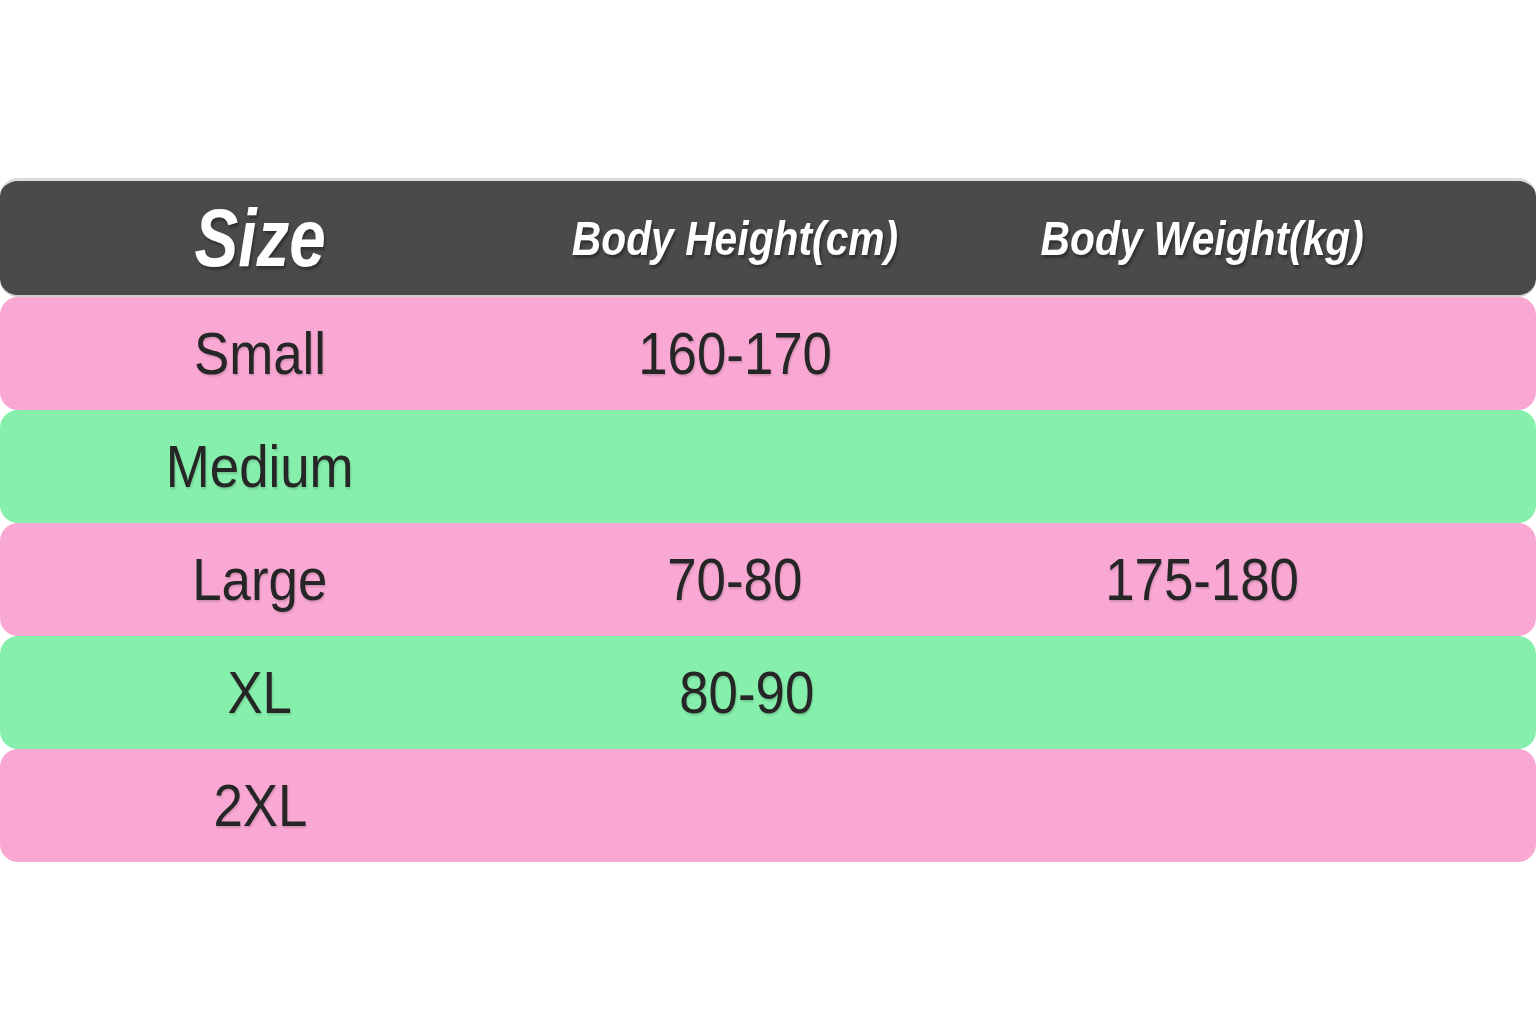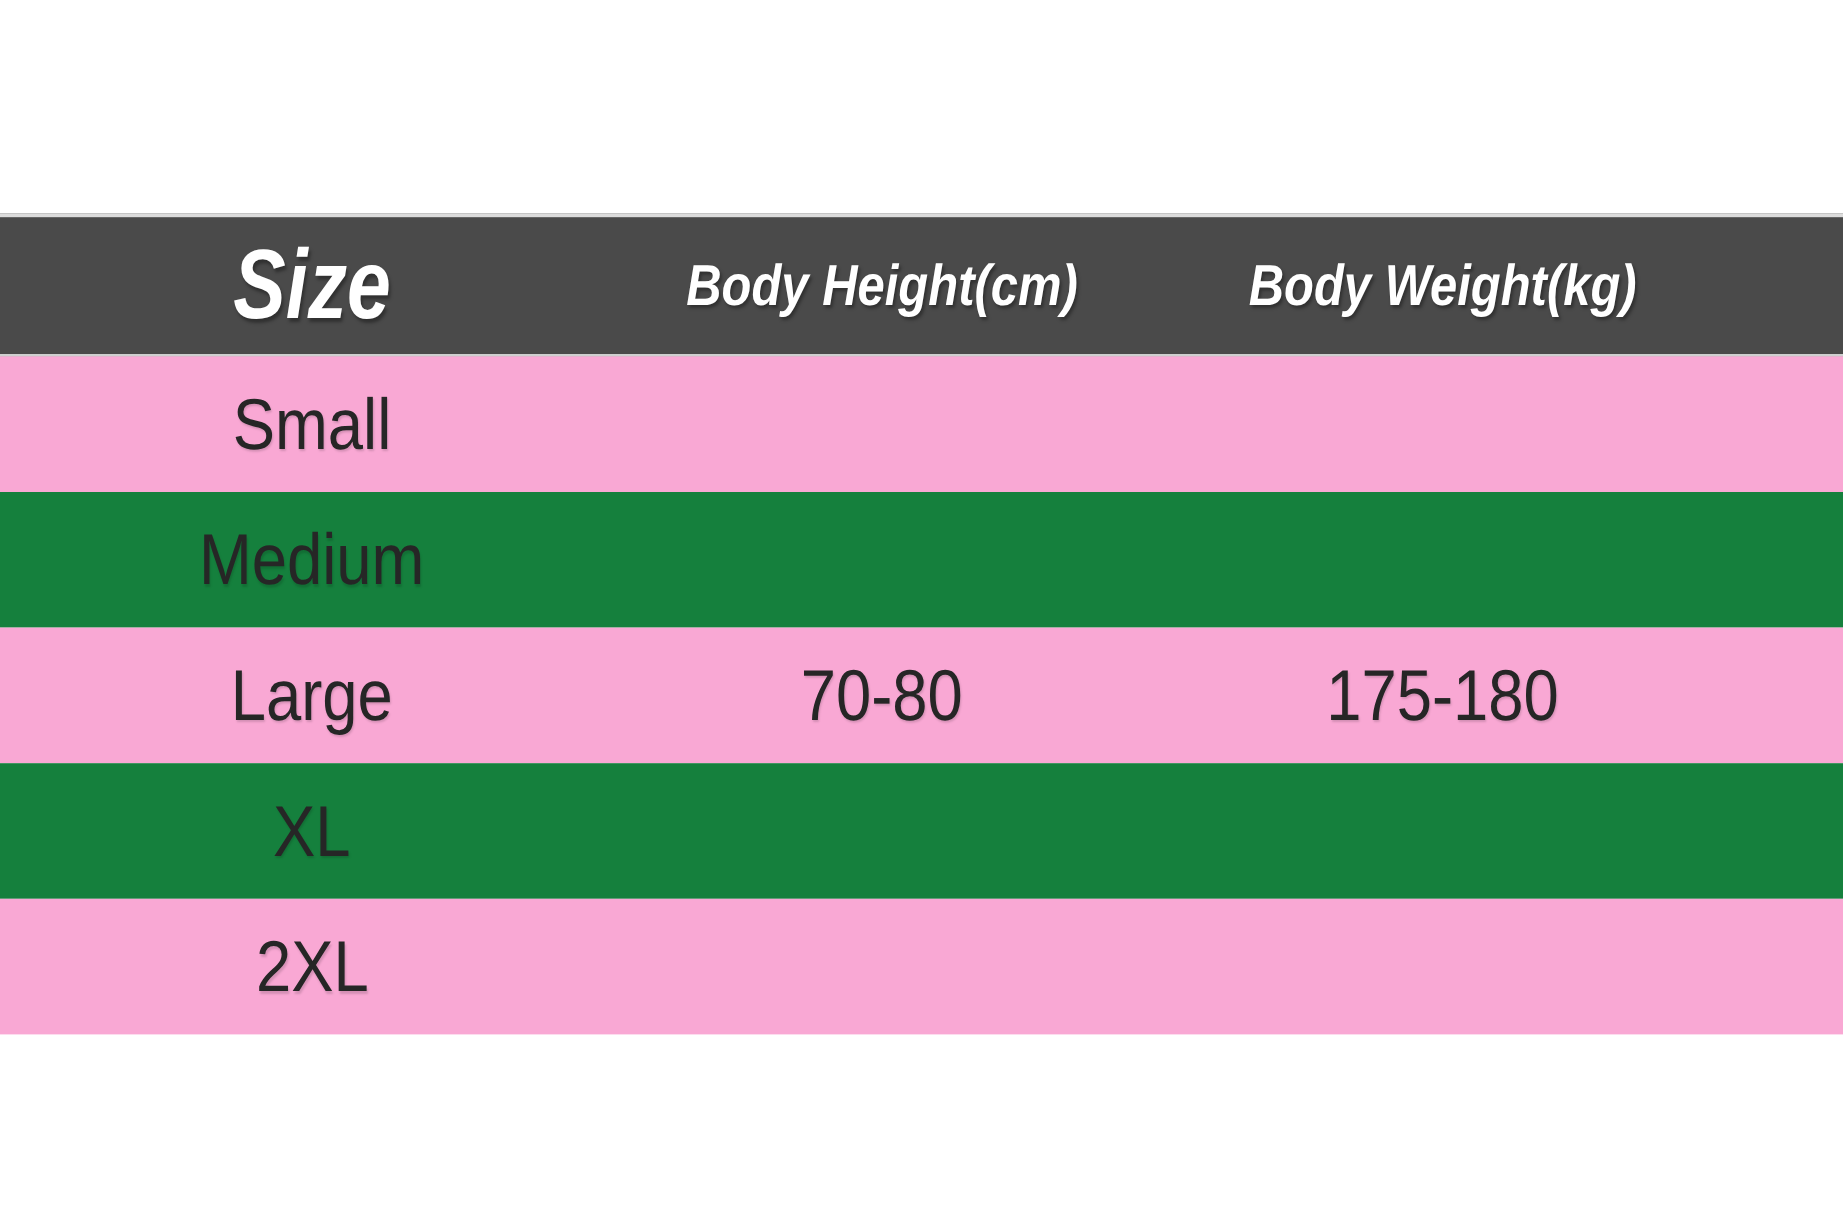--- a/index.html
+++ b/index.html
@@ -18,20 +18,21 @@
   .size-chart {
     position: absolute;
     top: 178px;
     left: 0;
     width: 1536px;
   }
   .row {
     display: grid;
     grid-template-columns: 520px 430px 505px 1fr;
     width: 100%;
+    border-radius: 18px;
   }
   .cell {
     display: flex;
     align-items: center;
     justify-content: center;
     overflow: visible;
   }
   .header-row {
     height: 114px;
     background: #4a4a4a;
@@ -52,21 +53,21 @@
     transform: scaleX(0.80);
   }
   .hdr-sm {
     font-size: 48px;
   }
   .data-row {
     height: 113px;
     background: #f9a8d4;
   }
   .data-row.alt {
-    background: #15803d;
+    background: #86efac;
     gap: 12px;
   }
   .val {
     display: inline-block;
     color: #262626;
     font-size: 60px;
     font-weight: 400;
     transform: scaleX(0.88);
     white-space: nowrap;
     text-shadow: 1px 2px 2px rgba(0,0,0,0.15);
@@ -88,20 +89,23 @@
       <div class="cell">
         <span class="hdr hdr-sm">Body Weight(kg)</span>
       </div>
       <div class="cell"></div>
     </div>
 
     <div class="row data-row">
       <div class="cell">
         <span class="val">Small</span>
       </div>
+      <div class="cell">
+        <span class="val">160-170</span>
+      </div>
       <div class="cell"></div>
     </div>
 
     <div class="row data-row alt">
       <div class="cell">
         <span class="val">Medium</span>
       </div>
       <div class="cell"></div>
     </div>
 
@@ -115,20 +119,23 @@
       <div class="cell">
         <span class="val">175-180</span>
       </div>
       <div class="cell"></div>
     </div>
 
     <div class="row data-row alt">
       <div class="cell">
         <span class="val">XL</span>
       </div>
+      <div class="cell">
+        <span class="val">80-90</span>
+      </div>
       <div class="cell"></div>
     </div>
 
     <div class="row data-row">
       <div class="cell">
         <span class="val">2XL</span>
       </div>
       <div class="cell"></div>
     </div>
 

